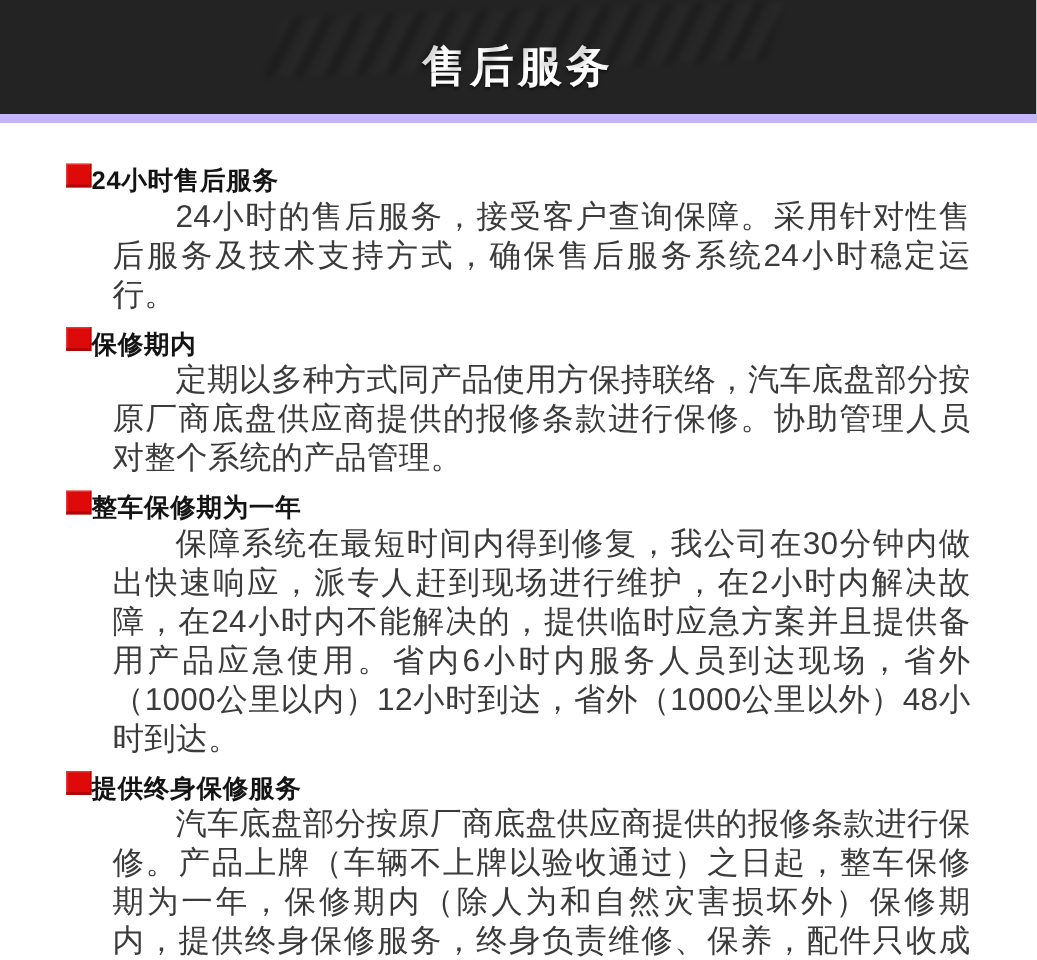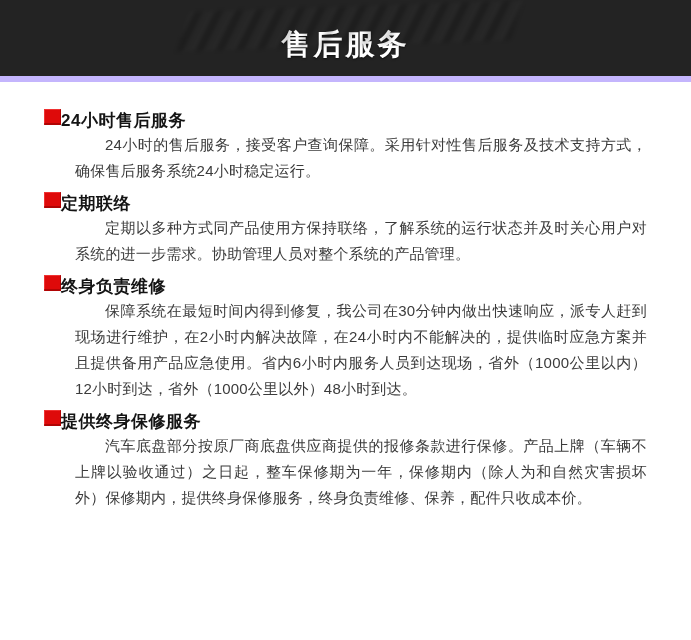--- a/index.html
+++ b/index.html
@@ -71,21 +71,21 @@
   .sec-title {
     margin: 0;
     font-size: 17px;
     font-weight: bold;
     color: #141414;
     letter-spacing: 0.5px;
     white-space: nowrap;
   }
   .para {
     margin: 0 0 0 31px;
-    font-size: 15px;
+    font-size: 21px;
     line-height: 26px;
     color: #3b3b3b;
     text-indent: 2em;
     text-align: justify;
     letter-spacing: 0.2px;
   }
 </style>
 </head>
 <body>
 
@@ -102,29 +102,29 @@
       <div class="sec-head">
         <span class="bullet"></span>
         <h2 class="sec-title">24小时售后服务</h2>
       </div>
       <p class="para">24小时的售后服务，接受客户查询保障。采用针对性售后服务及技术支持方式，确保售后服务系统24小时稳定运行。</p>
     </section>
 
     <section class="sec">
       <div class="sec-head">
         <span class="bullet"></span>
-        <h2 class="sec-title">定期联络</h2>
+        <h2 class="sec-title">保修期内</h2>
       </div>
-      <p class="para">定期以多种方式同产品使用方保持联络，了解系统的运行状态并及时关心用户对系统的进一步需求。协助管理人员对整个系统的产品管理。</p>
+      <p class="para">定期以多种方式同产品使用方保持联络，汽车底盘部分按原厂商底盘供应商提供的报修条款进行保修。协助管理人员对整个系统的产品管理。</p>
     </section>
 
     <section class="sec">
       <div class="sec-head">
         <span class="bullet"></span>
-        <h2 class="sec-title">终身负责维修</h2>
+        <h2 class="sec-title">整车保修期为一年</h2>
       </div>
       <p class="para">保障系统在最短时间内得到修复，我公司在30分钟内做出快速响应，派专人赶到现场进行维护，在2小时内解决故障，在24小时内不能解决的，提供临时应急方案并且提供备用产品应急使用。省内6小时内服务人员到达现场，省外（1000公里以内）12小时到达，省外（1000公里以外）48小时到达。</p>
     </section>
 
     <section class="sec">
       <div class="sec-head">
         <span class="bullet"></span>
         <h2 class="sec-title">提供终身保修服务</h2>
       </div>
       <p class="para">汽车底盘部分按原厂商底盘供应商提供的报修条款进行保修。产品上牌（车辆不上牌以验收通过）之日起，整车保修期为一年，保修期内（除人为和自然灾害损坏外）保修期内，提供终身保修服务，终身负责维修、保养，配件只收成本价。</p>

